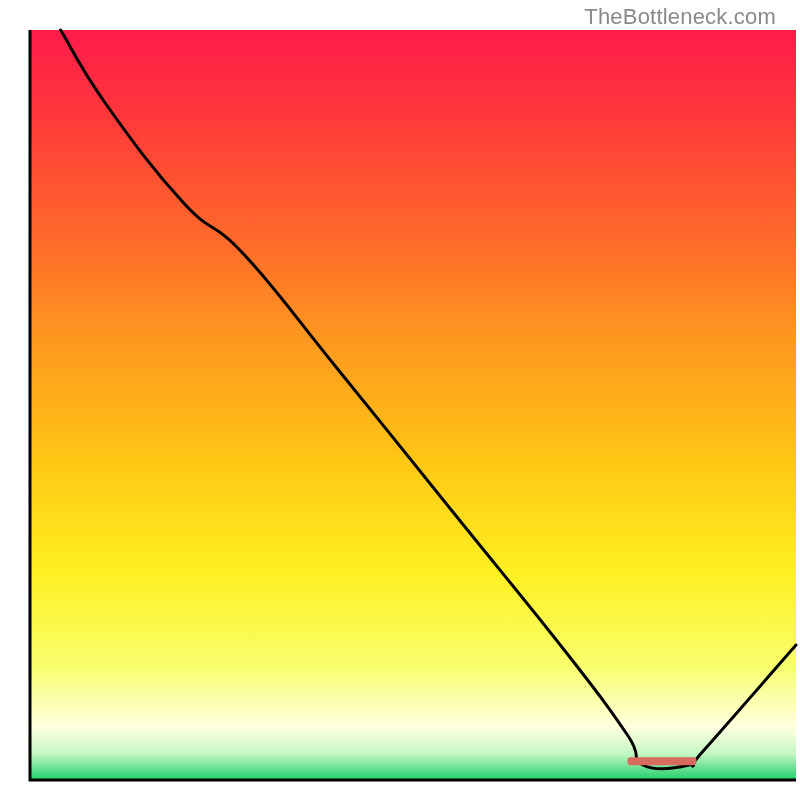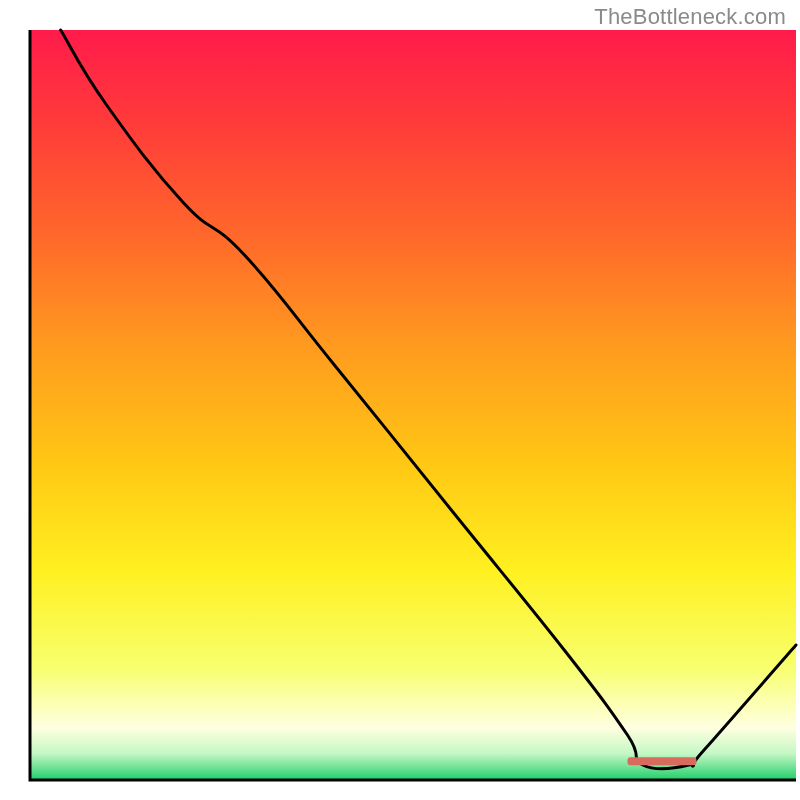--- a/index.html
+++ b/index.html
@@ -12,21 +12,21 @@
     font-family: Arial, Helvetica, sans-serif;
   }
   .container {
     position: relative;
     width: 800px;
     height: 800px;
   }
   .attribution {
     position: absolute;
     top: 4px;
-    right: 14px;
+    right: 24px;
     font-size: 22px;
     color: #8a8a8a;
     font-weight: 500;
     letter-spacing: 0.2px;
   }
   svg.chart {
     position: absolute;
     left: 0;
     top: 0;
   }

